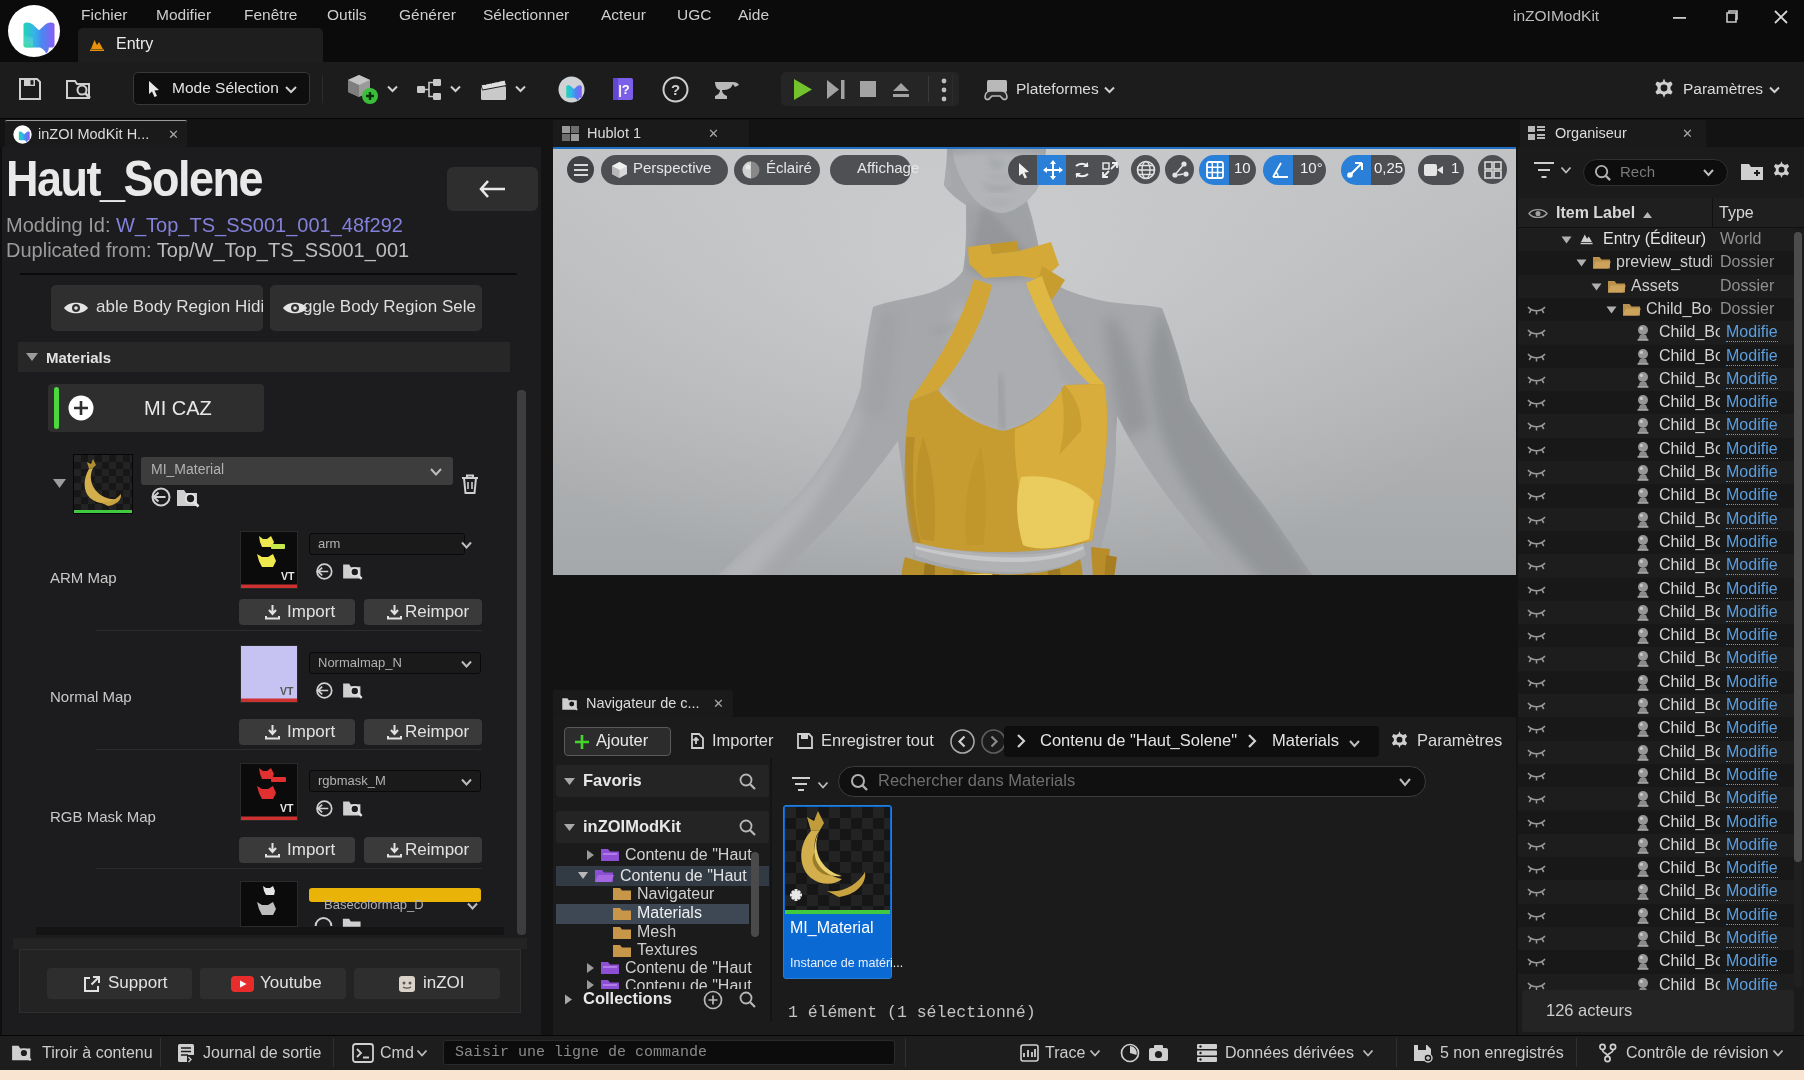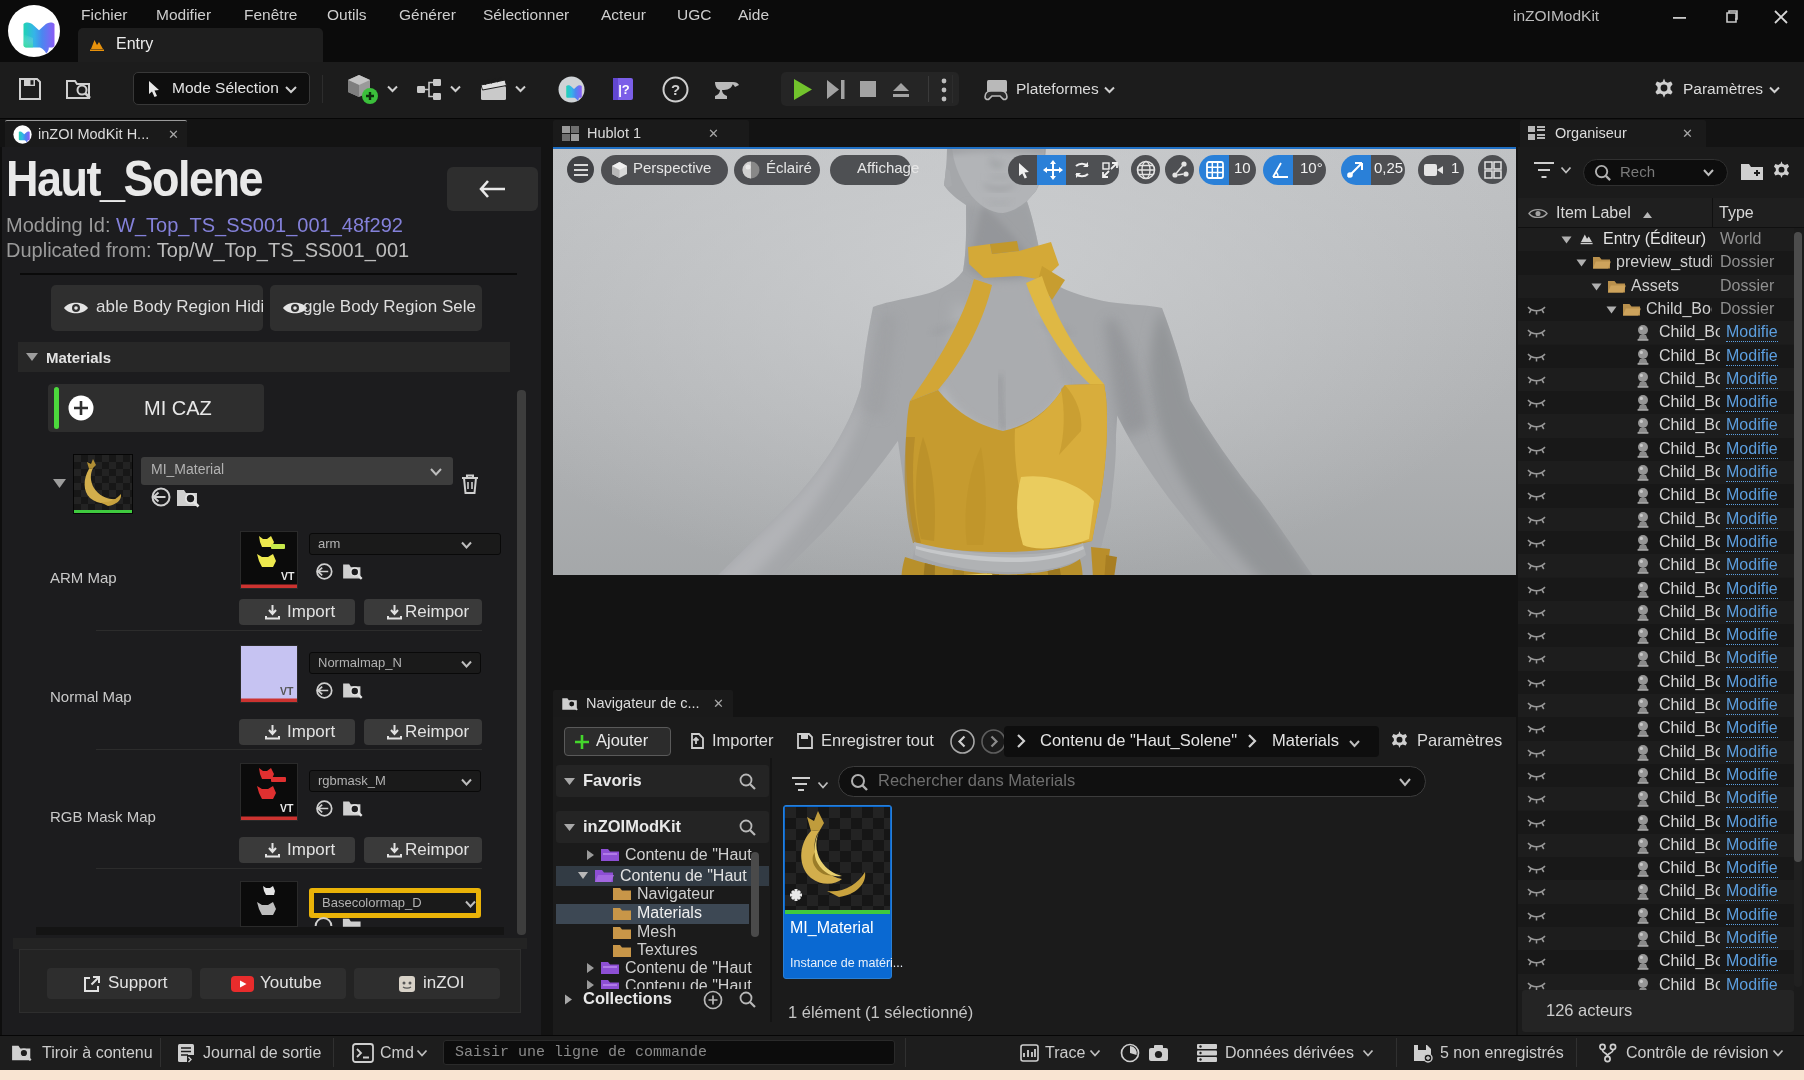--- a/index.html
+++ b/index.html
@@ -321,21 +321,21 @@
   <div class="abs" style="left:240px;top:531px;width:58px;height:58px;background:#0d0d0d;border:1px solid #2a2a2a;">
     <svg width="56" height="56" viewBox="0 0 56 56">
       <rect width="56" height="56" fill="#0b0b0b"></rect>
       <path d="M18 4 l4 3 h4 l4 -3 l3 6 l-2 5 h-10 l-2 -5 Z" fill="#eee94e"></path>
       <rect x="30" y="12" width="14" height="5" rx="1" fill="#c6e84a"></rect>
       <path d="M16 22 l5 3 h6 l5 -3 l3 7 l-3 6 h-11 l-3 -6 Z" fill="#eee94e"></path>
       <rect x="0" y="52.5" width="56" height="3.5" fill="#cc3330"></rect>
       <text x="40" y="48" font-size="10.5" font-weight="bold" fill="#e8e8e8" font-family="Liberation Sans">VT</text>
     </svg>
   </div>
-  <div class="abs" style="left:309px;top:533px;width:192px;height:22px;background:#1a1a1a;border:1px solid #090909;border-radius:3px;">
+  <div class="abs" style="left:309px;top:533px;width:156px;height:22px;background:#1a1a1a;border:1px solid #090909;border-radius:3px;">
     <span class="abs" style="left:8px;top:2px;font-size:13px;color:#b2b2b2;">arm</span>
     <svg class="abs" style="left:150px;top:7px;" width="13" height="9" viewBox="0 0 13 9">
         <path d="M2 1.5 L6.5 6.5 L11 1.5" fill="none" stroke="#bdbdbd" stroke-width="2"></path>
       </svg>
   </div>
   <svg class="abs" style="left:313px;top:562px;" width="21" height="19" viewBox="0 0 24 22">
     <circle cx="13" cy="11" r="8.5" fill="none" stroke="#cfcfcf" stroke-width="2"></circle>
     <path d="M17.5 11 H6 M10.5 6.5 L5.5 11 L10.5 15.5" stroke="#cfcfcf" stroke-width="2" fill="none"></path>
   </svg>
   <svg class="abs" style="left:342px;top:562px;" width="23" height="19" viewBox="0 0 26 22">
@@ -434,21 +434,21 @@
   <span class="abs" style="left:405px;top:840px;font-size:17px;color:#e2e2e2;">Reimpor</span>
   <div class="abs" style="left:96px;top:868px;width:386px;height:1px;background:#2c2c2c;"></div>
 
   <div class="abs" style="left:240px;top:881px;width:58px;height:46px;background:#0d0d0d;border:1px solid #2a2a2a;overflow:hidden;">
     <svg width="56" height="46" viewBox="0 0 56 46">
       <rect width="56" height="46" fill="#0b0b0b"></rect>
       <path d="M22 4 l3 2 h4 l3 -2 l2 5 l-1 4 h-8 l-2 -4 Z" fill="#e4e4e4"></path>
       <path d="M16 20 l5 3 h6 l5 -3 l3 7 l-3 6 h-11 l-3 -6 Z" fill="#bdbdbd"></path>
     </svg>
   </div>
-  <div class="abs" style="left:309px;top:888px;width:172px;height:30px;background:#1a1a1a;border:5px solid #eab308;border-radius:3px;">
+  <div class="abs" style="left:309px;top:888px;width:172px;height:14px;background:#1a1a1a;border:7px solid #eab308;border-radius:3px;">
     <span class="abs" style="left:8px;top:2px;font-size:13px;color:#b2b2b2;">Basecolormap_D</span>
     <svg class="abs" style="left:150px;top:7px;" width="13" height="9" viewBox="0 0 13 9">
         <path d="M2 1.5 L6.5 6.5 L11 1.5" fill="none" stroke="#bdbdbd" stroke-width="2"></path>
       </svg>
   </div>
   <svg class="abs" style="left:313px;top:916px;" width="21" height="11" viewBox="0 0 24 12">
     <path d="M12 2 A9 9 0 0 0 3 11 M12 2 A9 9 0 0 1 21 11" fill="none" stroke="#cfcfcf" stroke-width="2.2"></path>
   </svg>
   <svg class="abs" style="left:342px;top:916px;" width="23" height="11" viewBox="0 0 26 12">
     <path d="M1 3 h7 l2 3 h11 v6 h-20 Z" fill="#cfcfcf"></path>
@@ -953,21 +953,21 @@
       <path d="M30 45 C32 55 40 64 50 68 C42 70 33 66 29 58 C27 53 27 49 30 45 Z" fill="#9a7c28"></path>
       <path d="M26 24 L22 10 L29 14 L33 4 L39 16 L35 23 Z" fill="#c09c3c"></path>
       <path d="M42 84 C58 86 72 78 80 65 C82 77 70 88 54 90 Z" fill="#c8a23e"></path>
       <path d="M35 23 C30 32 30 44 36 54 C41 62 49 67 57 69 C46 71 36 64 31 53 C28 43 30 31 35 23 Z" fill="#e8cf6e"></path>
       <path d="M5 88 L17 88 M11 82 L11 94 M7 84 L15 92 M15 84 L7 92" stroke="#e8e8e8" stroke-width="3"></path>
     </svg>
   </div>
   <div class="abs" style="left:785px;top:910px;width:105px;height:4px;background:#3fca3f;"></div>
   <span class="abs" style="left:790px;top:919px;font-size:16px;color:#ffffff;">MI_Material</span>
   <span class="abs" style="left:790px;top:956px;font-size:12.5px;color:#e8f0fa;">Instance de matéri...</span>
-  <span class="abs" style="left:788px;top:1003px;font-size:16.5px;color:#c4c4c4;">1 élément (1 sélectionné)</span>
+  <span class="abs" style="left:788px;top:1003px;font-size:16.5px;color:#c4c4c4;font-family:Liberation Mono, monospace;">1 élément (1 sélectionné)</span>
 
   <div id="rpanel"></div>
   <div class="tab" id="rp-tab">
     <svg class="abs" style="left:8px;top:5px;" width="18" height="16" viewBox="0 0 18 16">
       <rect x="0" y="1" width="7" height="6" fill="#b8b8b8"></rect>
         <rect x="0" y="9" width="7" height="6" fill="#b8b8b8"></rect>
       <path d="M9 2 h8 M9 5 h8 M9 10 h8 M9 13 h8" stroke="#b8b8b8" stroke-width="1.8"></path>
     </svg>
     <span class="ttxt" style="left:35px;text-align:right;">Organiseur</span>
     <span class="tclose" style="left:162px;top:6px;">✕</span>
@@ -995,21 +995,21 @@
   <svg class="abs" style="left:1771px;top:160px;" width="21" height="21" viewBox="0 0 24 24">
     <path fill="#cfcfcf" d="M12 1.5 l1.3 3.2 a7.8 7.8 0 0 1 2.4 1 l3.3-1.1 1.6 2.7 -2.2 2.6 c.2.8.2 1.6 0 2.4 l2.2 2.6 -1.6 2.7 -3.3-1.1 a7.8 7.8 0 0 1 -2.4 1 L12 20.7 l-1.3-3.2 a7.8 7.8 0 0 1 -2.4 -1 l-3.3 1.1 -1.6-2.7 2.2-2.6 a7.8 7.8 0 0 1 0 -2.4 L3.4 7.3 5 4.6 l3.3 1.1 a7.8 7.8 0 0 1 2.4 -1 Z"></path>
     <circle cx="12" cy="11" r="3.4" fill="#1b1b1b"></circle>
   </svg>
 
   <div class="abs" style="left:1518px;top:198px;width:286px;height:30px;background:#1f1f1f;border-bottom:1px solid #101010;"></div>
   <svg class="abs" style="left:1527px;top:206px;" width="22" height="15" viewBox="0 0 28 20">
     <path d="M2 10 C7 3 21 3 26 10 C21 17 7 17 2 10 Z" fill="none" stroke="#a0a0a0" stroke-width="1.8"></path>
     <circle cx="14" cy="10" r="3.4" fill="#a0a0a0"></circle>
   </svg>
-  <span class="abs" style="left:1556px;top:204px;font-size:16px;color:#d8d8d8;">Item Label</span>
+  <span class="abs" style="left:1556px;top:204px;font-size:16px;color:#d8d8d8;font-weight:bold;">Item Label</span>
   <svg class="abs" style="left:1642px;top:211px;" width="11" height="8" viewBox="0 0 11 8">
       <path d="M1 7 L5.5 1 L10 7 Z" fill="#b8b8b8"></path>
     </svg>
   <div class="abs" style="left:1712px;top:198px;width:1px;height:30px;background:#101010;"></div>
   <span class="abs" style="left:1719px;top:204px;font-size:16px;color:#d8d8d8;">Type</span>
 
   <div id="rprows">
       <div class="abs" style="left:1518px;top:228.0px;width:276px;height:23.3px;background:#1d1d1d;"></div>
       <svg class="abs" style="left:1561px;top:236.0px;" width="11" height="8" viewBox="0 0 11 8">
         <path d="M0.5 0.5 L10.5 0.5 L5.5 7.5 Z" fill="#b0b0b0"></path>

